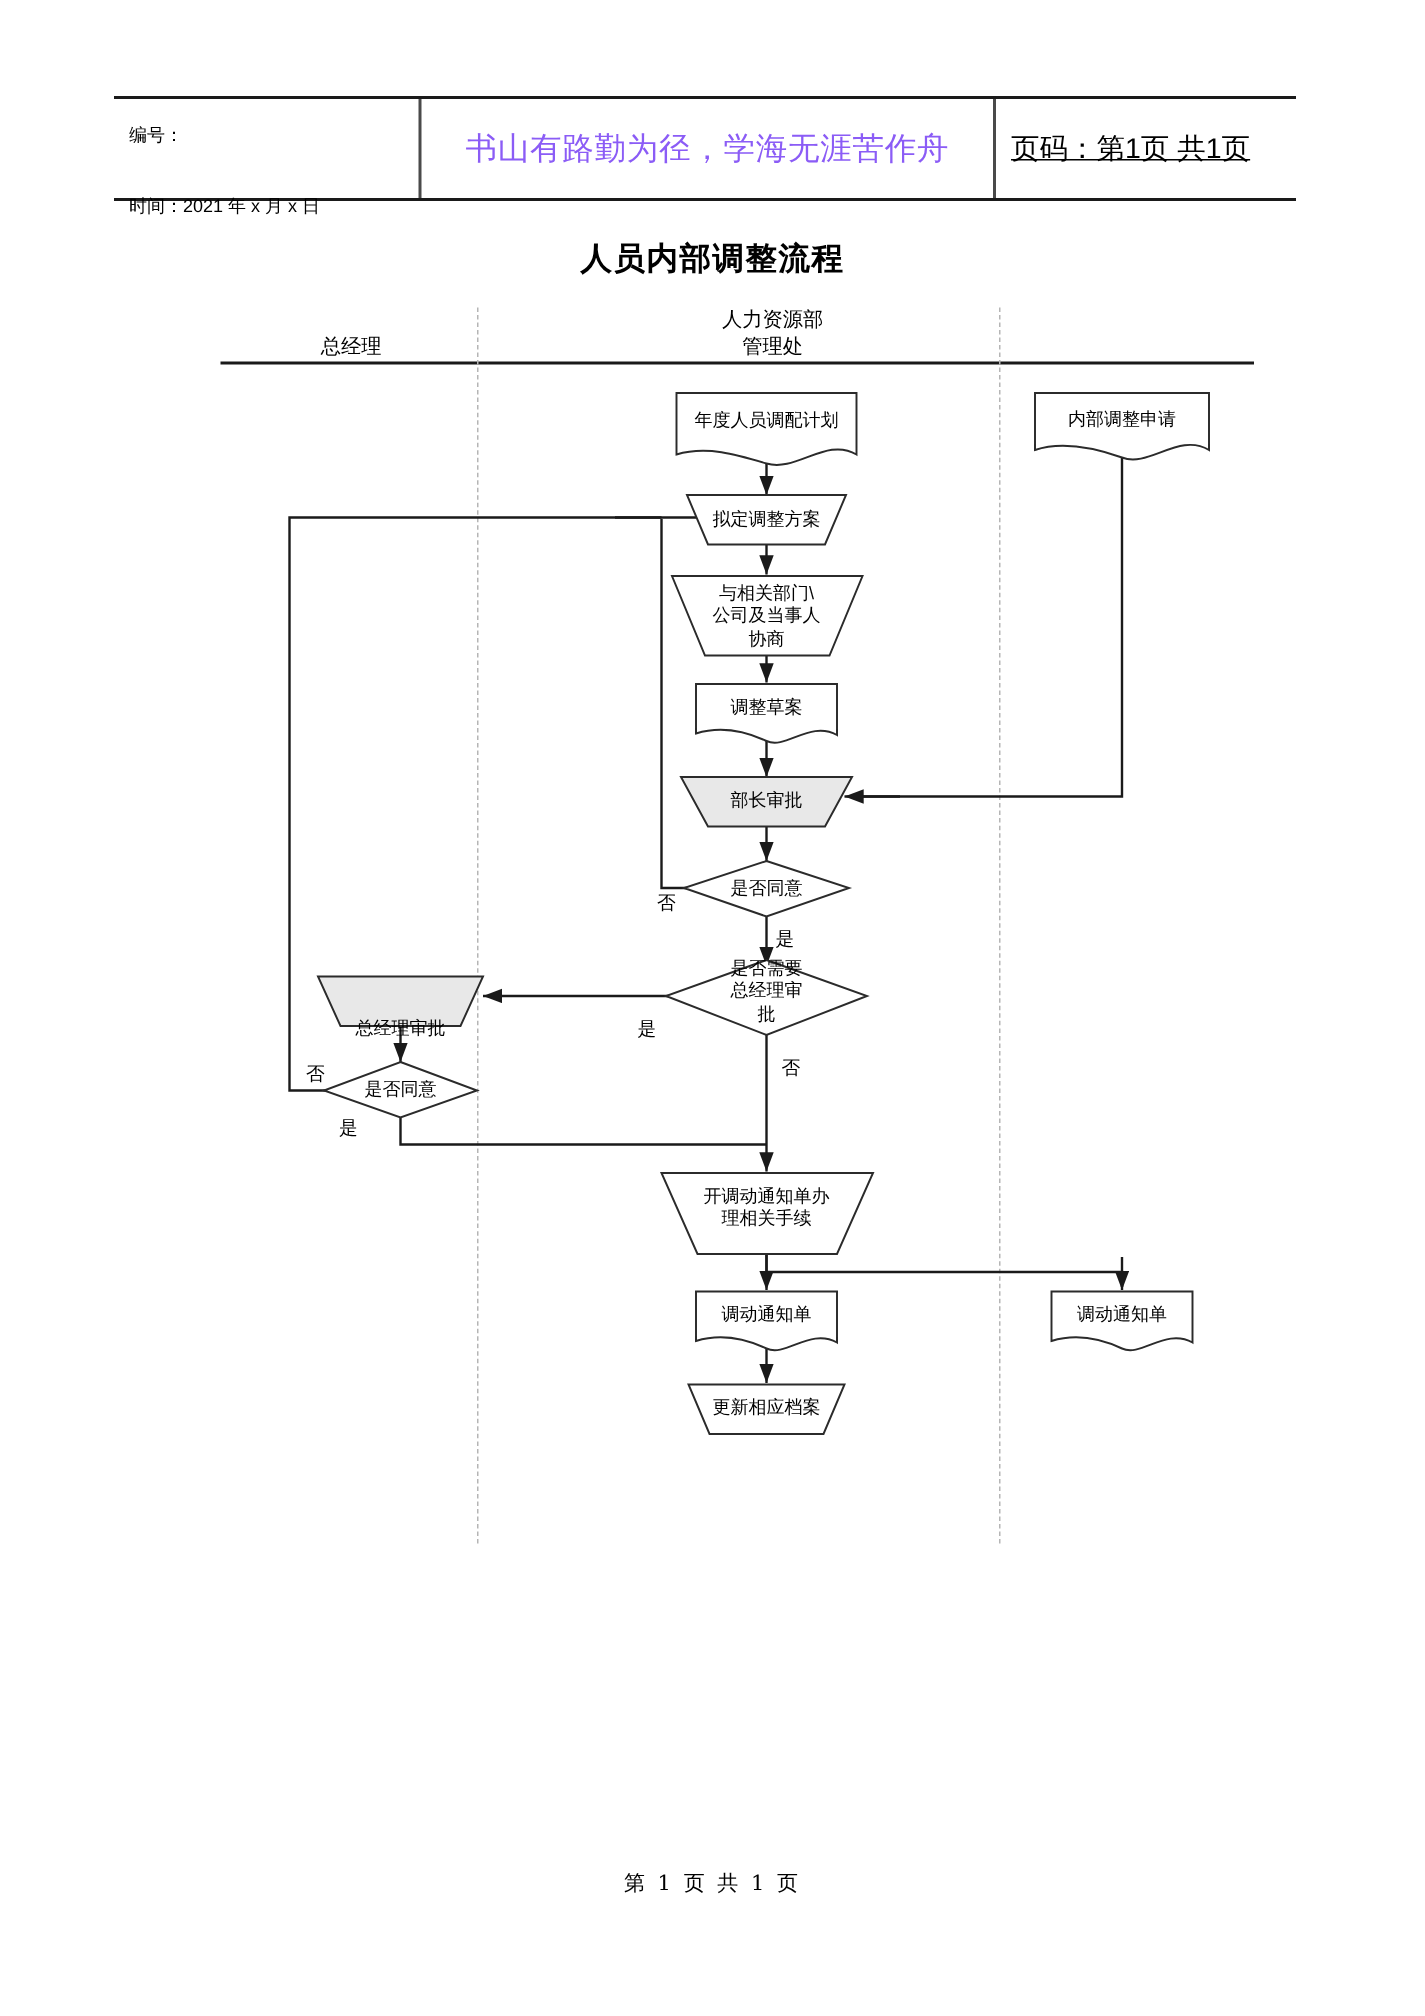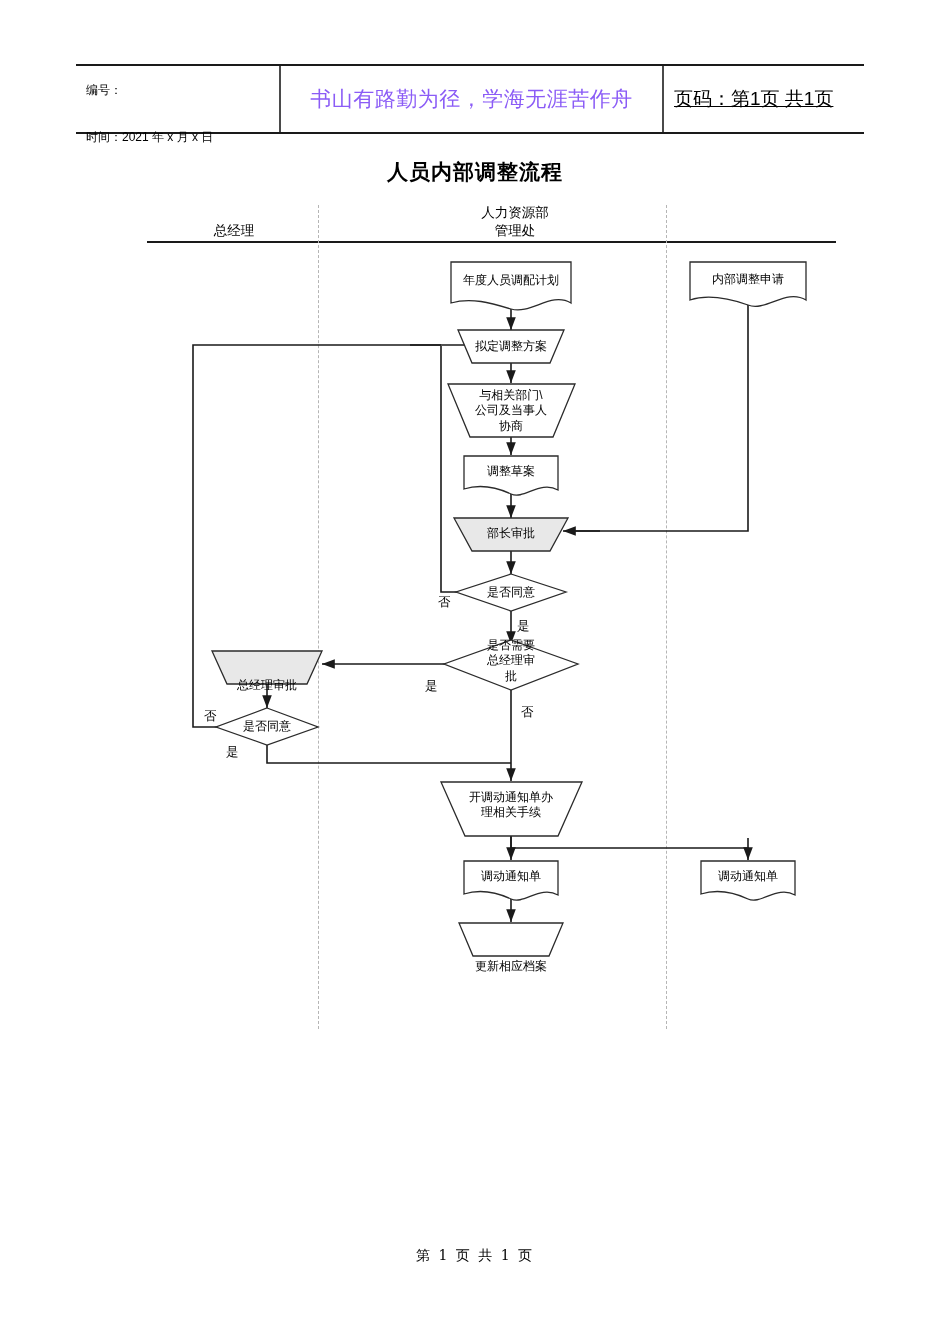--- a/index.html
+++ b/index.html
@@ -277,21 +277,21 @@
   <div class="shape-text" style="left:451px; top:585px; width:120px;">是否同意</div>
   <div class="shape-text" style="left:459px; top:638px; width:104px;">是否需要
 总经理审
 批</div>
   <div class="shape-text" style="left:207px; top:663px; width:120px;margin-top:15px;">总经理审批</div>
   <div class="shape-text" style="left:207px; top:719px; width:120px;">是否同意</div>
   <div class="shape-text" style="left:441px; top:790px; width:140px;">开调动通知单办
 理相关手续</div>
   <div class="shape-text" style="left:451px; top:869px; width:120px;">调动通知单</div>
   <div class="shape-text" style="left:688px; top:869px; width:120px;">调动通知单</div>
-  <div class="shape-text" style="left:451px; top:931px; width:120px;margin-top:28px;">更新相应档案</div>
+  <div class="shape-text" style="left:451px; top:931px; width:120px;">更新相应档案</div>
 
   <div class="edge-label" style="left:438px; top:596px;">否</div>
   <div class="edge-label" style="left:517px; top:620px;">是</div>
   <div class="edge-label" style="left:425px; top:680px;">是</div>
   <div class="edge-label" style="left:521px; top:706px;">否</div>
   <div class="edge-label" style="left:204px; top:710px;">否</div>
   <div class="edge-label" style="left:226px; top:746px;">是</div>
 
   <div id="footer">第 1 页 共 1 页</div>
 

